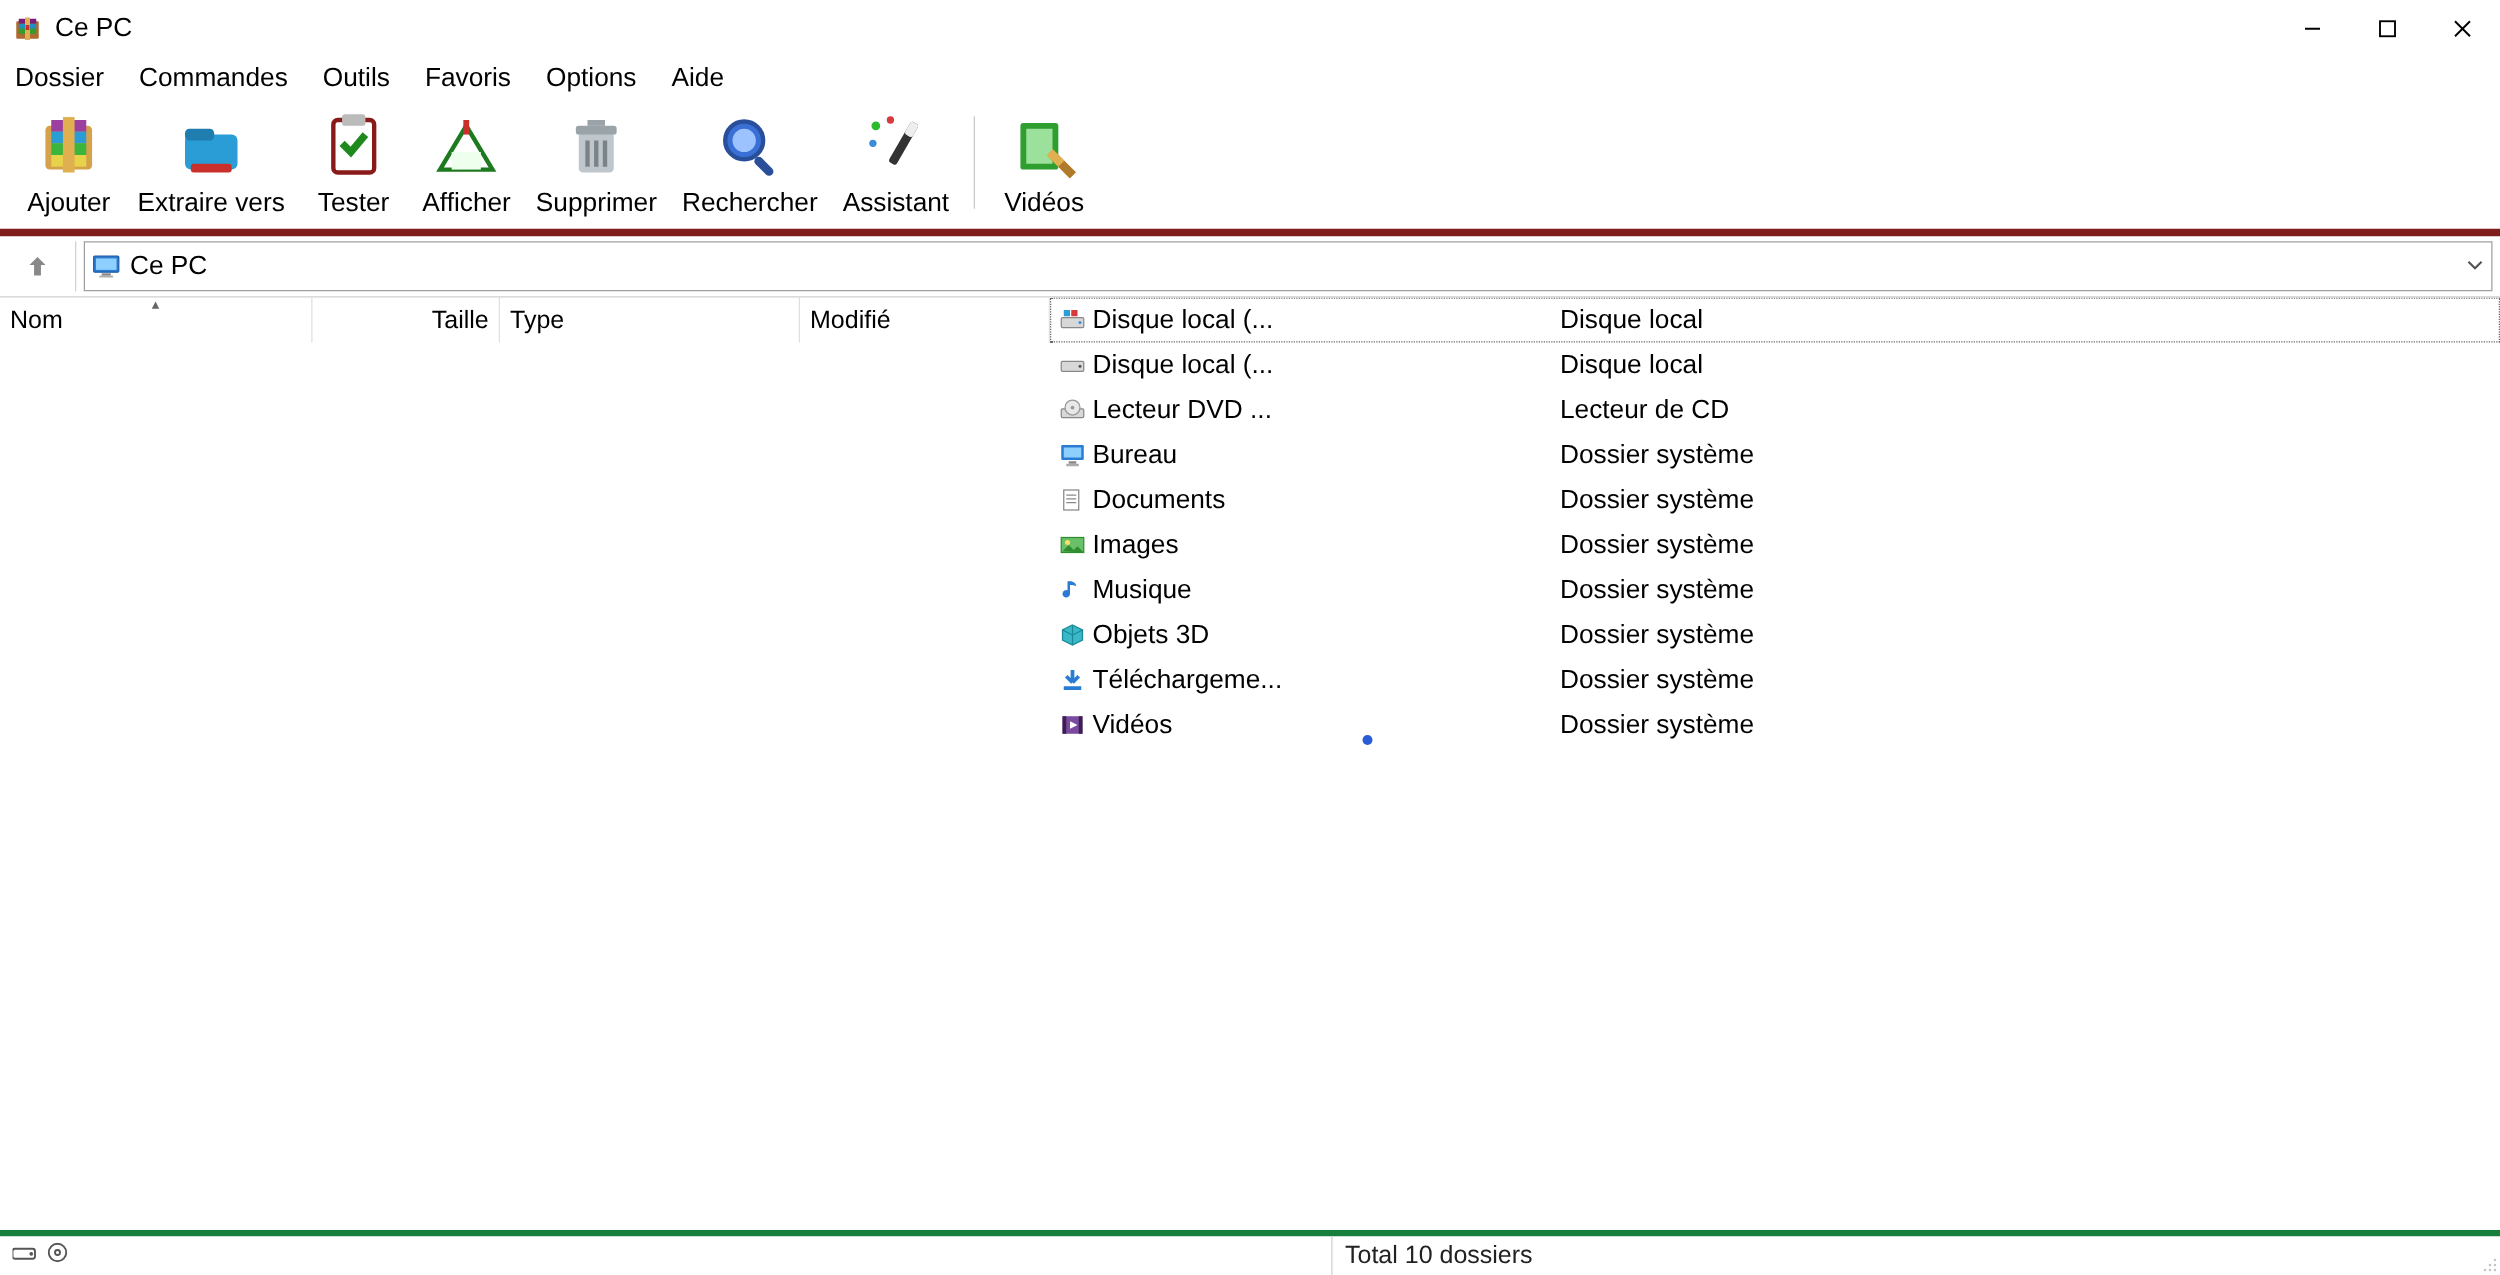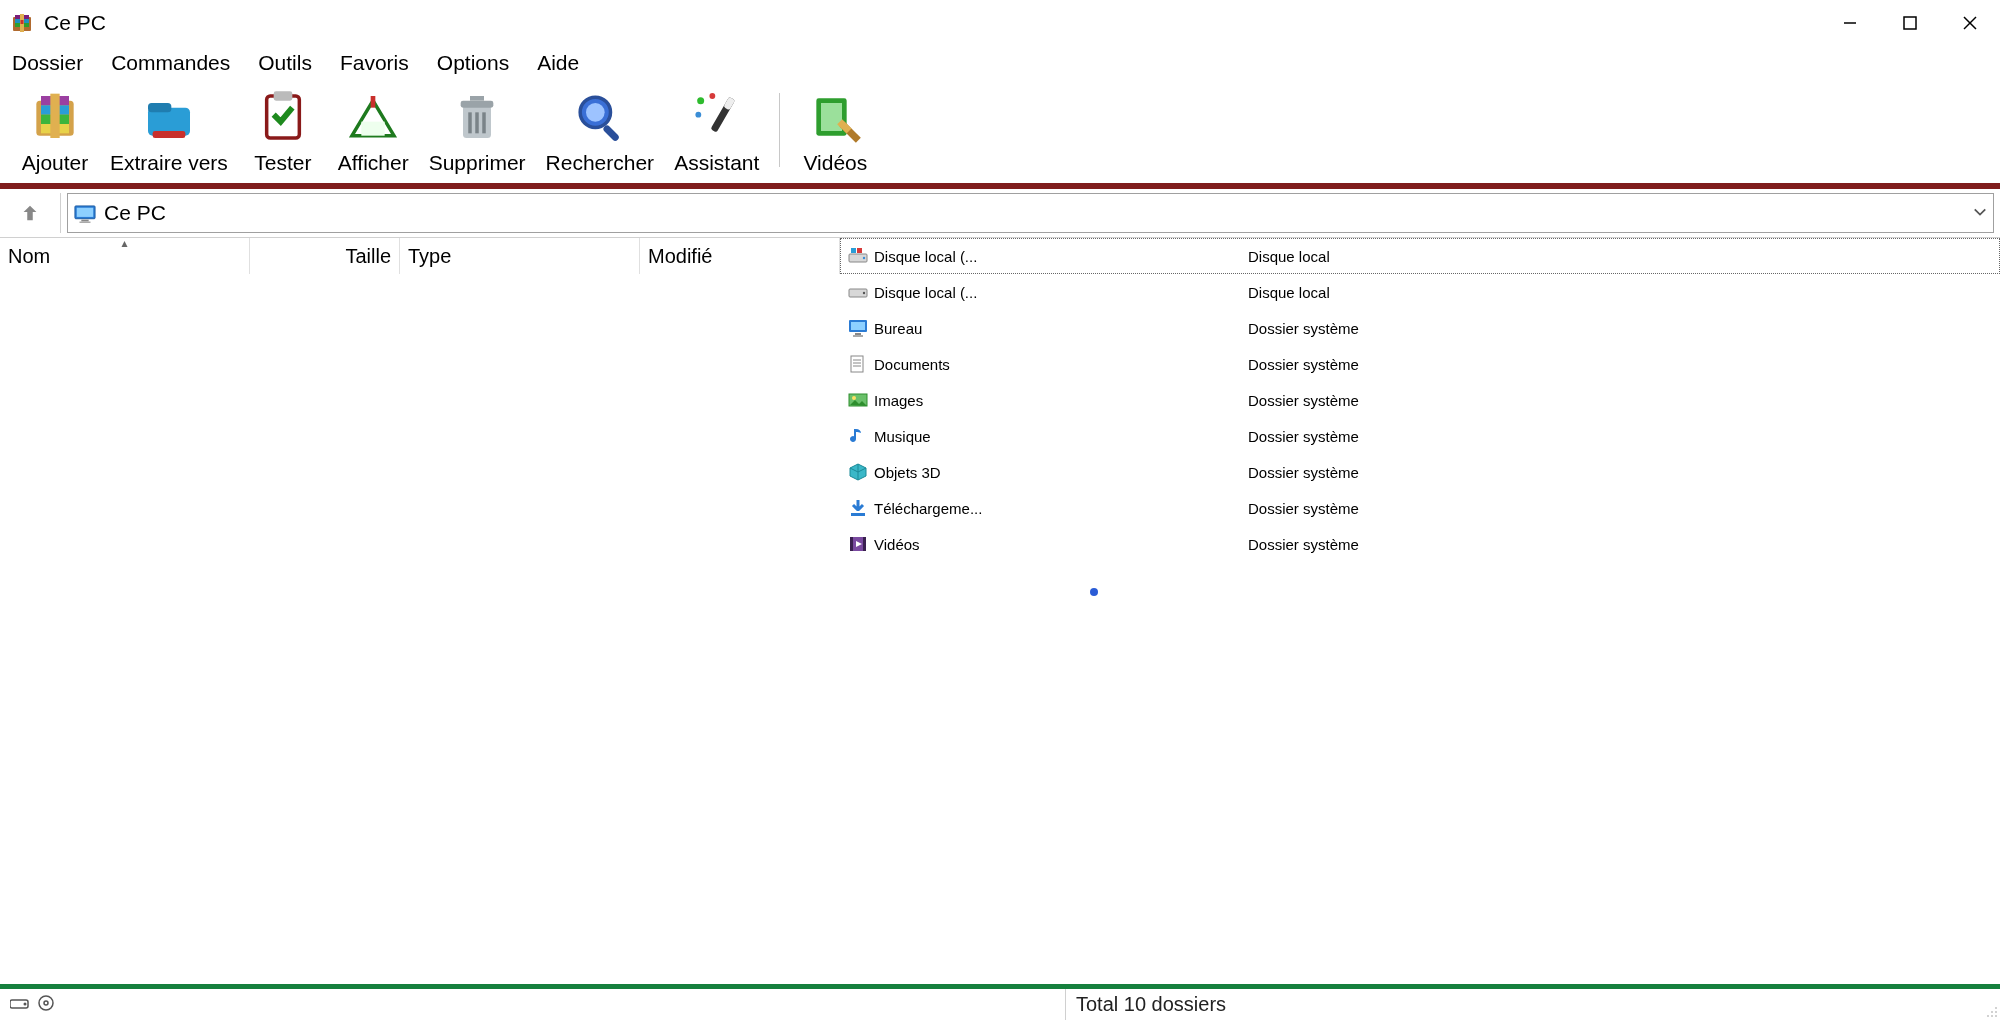--- a/index.html
+++ b/index.html
@@ -118,21 +118,21 @@
   .col.type { width: 240px; }
   .col.mod  { width: 200px; border-right:1px solid #e0e0e0; }
   .sort-ind {
     position:absolute; left:50%; top:-2px; transform:translateX(-50%);
     font-size:12px; color:#666;
   }
 
   .list-body { flex:1; overflow:auto; }
   .row {
     display:flex; height: 36px; align-items:center;
-    font-size: 15px;
+    font-size: 21px;
   }
   .row.focused { outline:1px dotted #666; outline-offset:-1px; }
   .cell { overflow:hidden; white-space:nowrap; text-overflow:ellipsis; padding:0 8px; display:flex; align-items:center; }
   .cell.name { width:250px; gap:6px; }
   .cell.size { width:150px; justify-content:flex-end; }
   .cell.type { width:240px; }
   .cell.mod  { width:200px; }
   .row .item-icon { width:20px; height:20px; flex:0 0 20px; display:flex; align-items:center; justify-content:center;}
 
   
@@ -366,20 +366,35 @@
             <span>Disque local (...</span>
           </div>
           <div class="cell size"></div>
           <div class="cell type">Disque local</div>
           <div class="cell mod"></div>
         </div>
         <div class="row">
           <div class="cell name">
             <span class="item-icon">
               <svg viewBox="0 0 20 20">
+                <rect x="1" y="9" width="18" height="7" rx="1" fill="#d8d8d8" stroke="#888"></rect>
+                <circle cx="10" cy="8" r="6" fill="#e8e8e8" stroke="#999"></circle>
+                <circle cx="10" cy="8" r="1.5" fill="#999"></circle>
+              </svg>
+            </span>
+            <span>Lecteur DVD ...</span>
+          </div>
+          <div class="cell size"></div>
+          <div class="cell type">Lecteur de CD</div>
+          <div class="cell mod"></div>
+        </div>
+        <div class="row">
+          <div class="cell name">
+            <span class="item-icon">
+              <svg viewBox="0 0 20 20">
                 <rect x="1" y="2" width="18" height="12" rx="1" fill="#2a7bd4"></rect>
                 <rect x="3" y="4" width="14" height="8" fill="#8dd0ff"></rect>
                 <rect x="7" y="15" width="6" height="2" fill="#888"></rect>
                 <rect x="5" y="17" width="10" height="2" fill="#aaa"></rect>
               </svg>
             </span>
             <span>Bureau</span>
           </div>
           <div class="cell size"></div>
           <div class="cell type">Dossier système</div>

